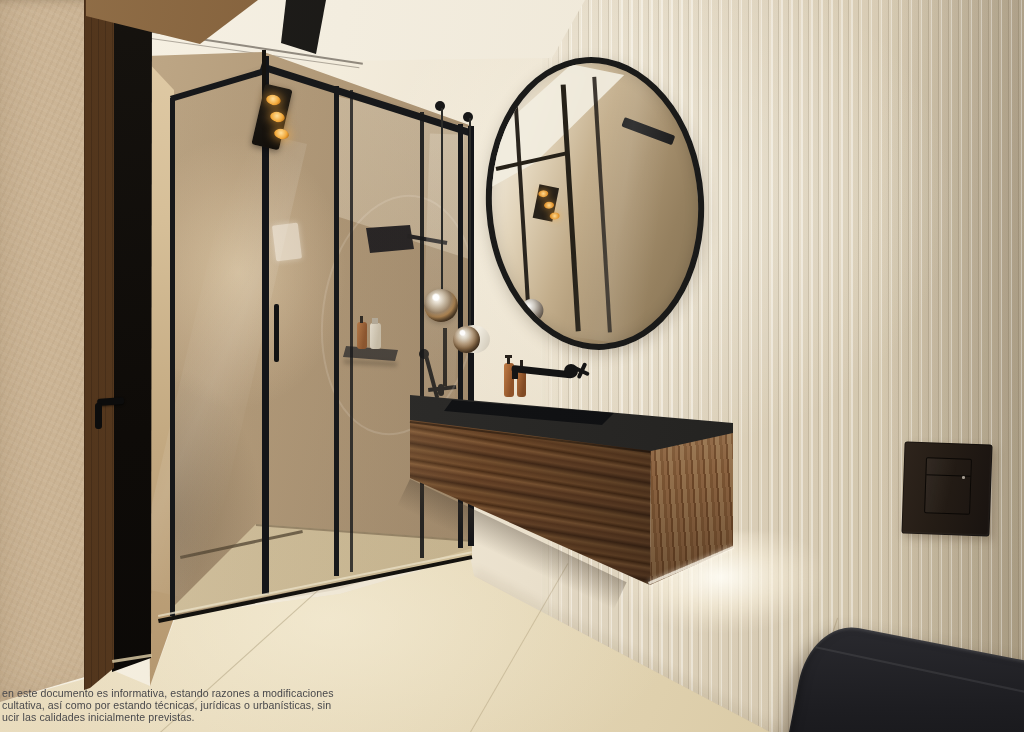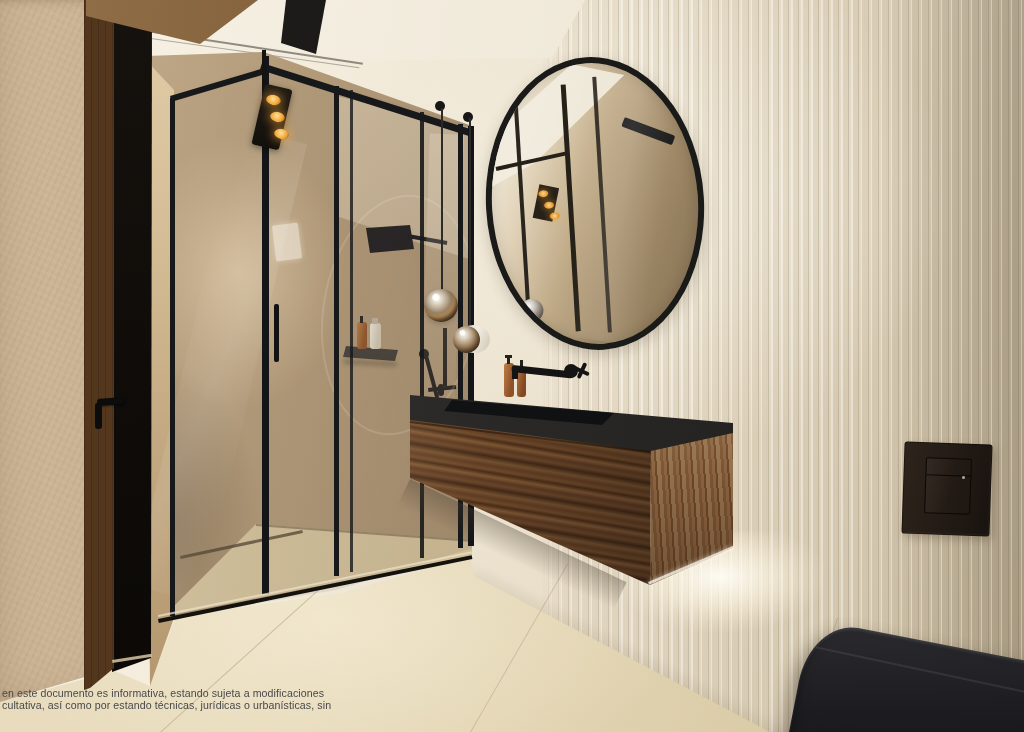--- a/index.html
+++ b/index.html
@@ -189,17 +189,18 @@
   <div class="layer" style="clip-path:polygon(84px 0,114px 0,114px 668px,90px 688px,84px 690px);
     background:repeating-linear-gradient(90deg, rgba(0,0,0,.15) 0 1px, transparent 1px 7px),
     linear-gradient(90deg,#4a2f18 0%,#6b4a2a 35%,#7d5a36 55%,#54361c 90%);"></div>
   <div class="layer" style="clip-path:polygon(86px 0,258px 0,200px 44px,86px 16px);
     background:linear-gradient(100deg,#93714a 0%,#7a5733 45%,#5e3d20 90%);"></div>
   <div class="ln" style="left:97px;top:399px;width:27px;height:7px;border-radius:3px;background:#0c0c0c;transform:rotate(-4deg);box-shadow:0 1px 2px rgba(0,0,0,.5);"></div>
   <div class="abs" style="left:95px;top:403px;width:7px;height:26px;border-radius:3px;background:#0c0c0c;"></div>
   <div class="ln" style="left:112px;top:660px;width:40px;height:3px;background:#d6c6a0;opacity:.85;transform:rotate(-9deg);"></div>
 
   <div id="disclaimer">
-    <div>en este documento es informativa, estando sujeta a modificaciones</div>
+    <div>en este documento es informativa, estando razones a modificaciones</div>
     <div>cultativa, así como por estando técnicas, jurídicas o urbanísticas, sin</div>
+    <div>ucir las calidades inicialmente previstas.</div>
   </div>
 
 </div>
 
 </body></html>

